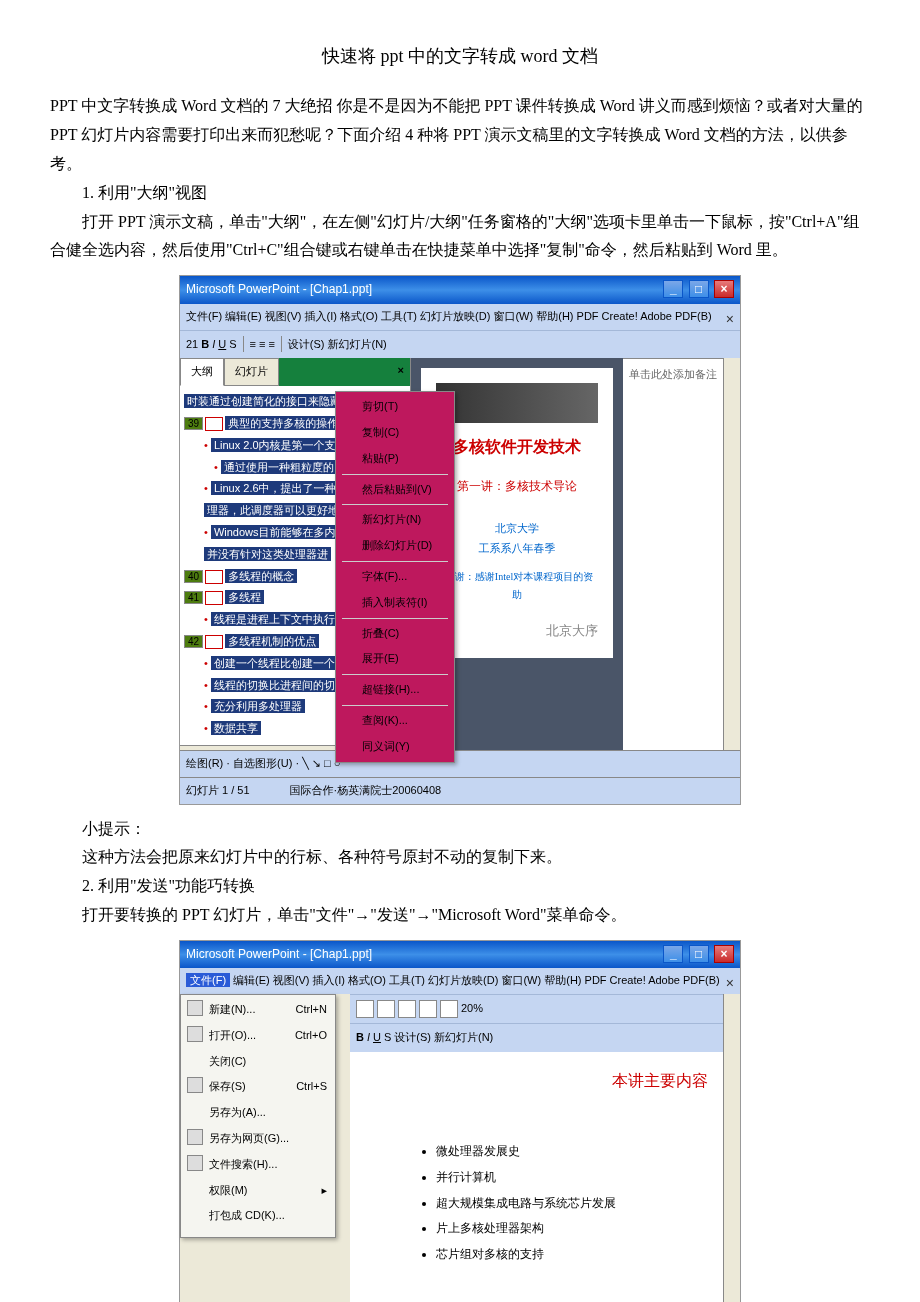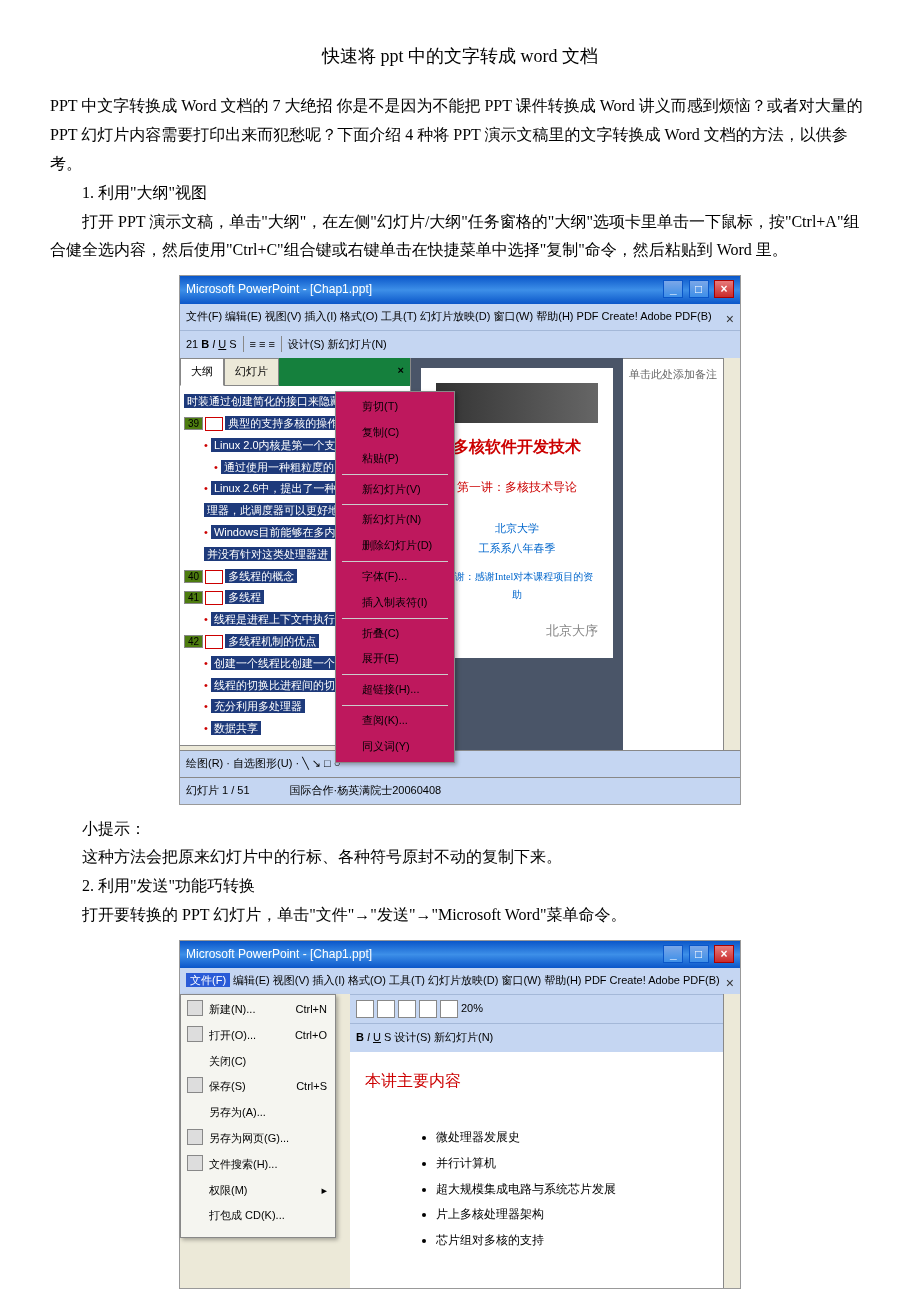--- a/index.html
+++ b/index.html
@@ -41,21 +41,21 @@
 .drawbar{background:#c5d6f2;padding:3px 6px;border-top:1px solid #888;font-size:11px}
 .statusbar{background:#c5d6f2;padding:3px 6px;border-top:1px solid #888;font-size:11px;display:flex}
 .statusbar span{margin-right:40px}
 .scrolly{width:16px;background:#ece9d8;border-left:1px solid #888}
 .filemenu{background:#f5f5f0;border:1px solid #888;box-shadow:2px 2px 4px rgba(0,0,0,0.3);padding:2px;font-size:11px;width:150px}
 .filemenu .mi{padding:3px 8px 3px 26px;position:relative;white-space:nowrap}
 .filemenu .ic{position:absolute;left:4px;top:3px;width:14px;height:14px;background:#ddd;border:1px solid #888}
 .filemenu .sc{position:absolute;right:6px}
 .filemenu .arr{position:absolute;right:6px}
 .s2content{font-size:12px;text-align:left;padding:10px 30px}
-.s2title{color:#c00;font-size:16px;text-align:left;margin-bottom:10px;font-family:"KaiTi",serif}
+.s2title{color:#c00;font-size:16px;text-align:right;margin-bottom:24px;font-family:"KaiTi",serif}
 .s2content li{margin:4px 1px}
 .watermark{color:#888;font-family:"KaiTi",serif;text-align:right;margin-top:15px;font-size:13px}
 .relwrap{position:relative}
 </style>
 </head>
 <body>
 
 
 
 <div class="title">快速将 ppt 中的文字转成 word 文档</div>
@@ -125,21 +125,21 @@
         <div class="outitem" style="padding-left:20px"><span class="bullet">•</span> <span class="sel">创建一个线程比创建一个</span></div>
         <div class="outitem" style="padding-left:20px"><span class="bullet">•</span> <span class="sel">线程的切换比进程间的切</span></div>
         <div class="outitem" style="padding-left:20px"><span class="bullet">•</span> <span class="sel">充分利用多处理器</span></div>
         <div class="outitem" style="padding-left:20px"><span class="bullet">•</span> <span class="sel">数据共享</span></div>
 
         <div class="ctxmenu" style="left:155px;top:5px">
           <div class="mi">剪切(T)</div>
           <div class="mi">复制(C)</div>
           <div class="mi">粘贴(P)</div>
           <div class="msep"></div>
-          <div class="mi">新幻灯片(V)</div>
+          <div class="mi">然后粘贴到(V)</div>
           <div class="msep"></div>
           <div class="mi">新幻灯片(N)</div>
           <div class="mi">删除幻灯片(D)</div>
           <div class="msep"></div>
           <div class="mi">字体(F)...</div>
           <div class="mi">插入制表符(I)</div>
           <div class="msep"></div>
           <div class="mi">折叠(C)</div>
           <div class="mi">展开(E)</div>
           <div class="msep"></div>
@@ -153,21 +153,21 @@
         <span class="ico"></span>
         <span class="ico"></span>
         <span class="ico"></span>
       </div>
     </div>
     <div style="flex:1;display:flex;flex-direction:row">
       <div class="slidearea">
         <div class="slidecanvas">
           <div style="height:40px;background:linear-gradient(to right,#333,#666);margin-bottom:10px"></div>
           <div style="color:#c00;font-size:16px;font-family:KaiTi;font-weight:bold">多核软件开发技术</div>
-          <div style="color:#c00;font-size:12px;margin-top:15px;font-family:Liberation Serif, serif">第一讲：多核技术导论</div>
+          <div style="color:#c00;font-size:12px;margin-top:15px;font-family:Liberation Mono, monospace">第一讲：多核技术导论</div>
           <div style="color:#06c;font-size:11px;margin-top:20px;font-family:Liberation Serif, serif">北京大学</div>
           <div style="color:#06c;font-size:11px;font-family:KaiTi">工系系八年春季</div>
           <div style="color:#06c;font-size:10px;margin-top:10px;font-family:KaiTi">"致谢：感谢Intel对本课程项目的资助</div>
           <div class="watermark">北京大序</div>
         </div>
       </div>
       <div class="notes">单击此处添加备注</div>
     </div>
     <div class="scrolly"></div>
   </div>

